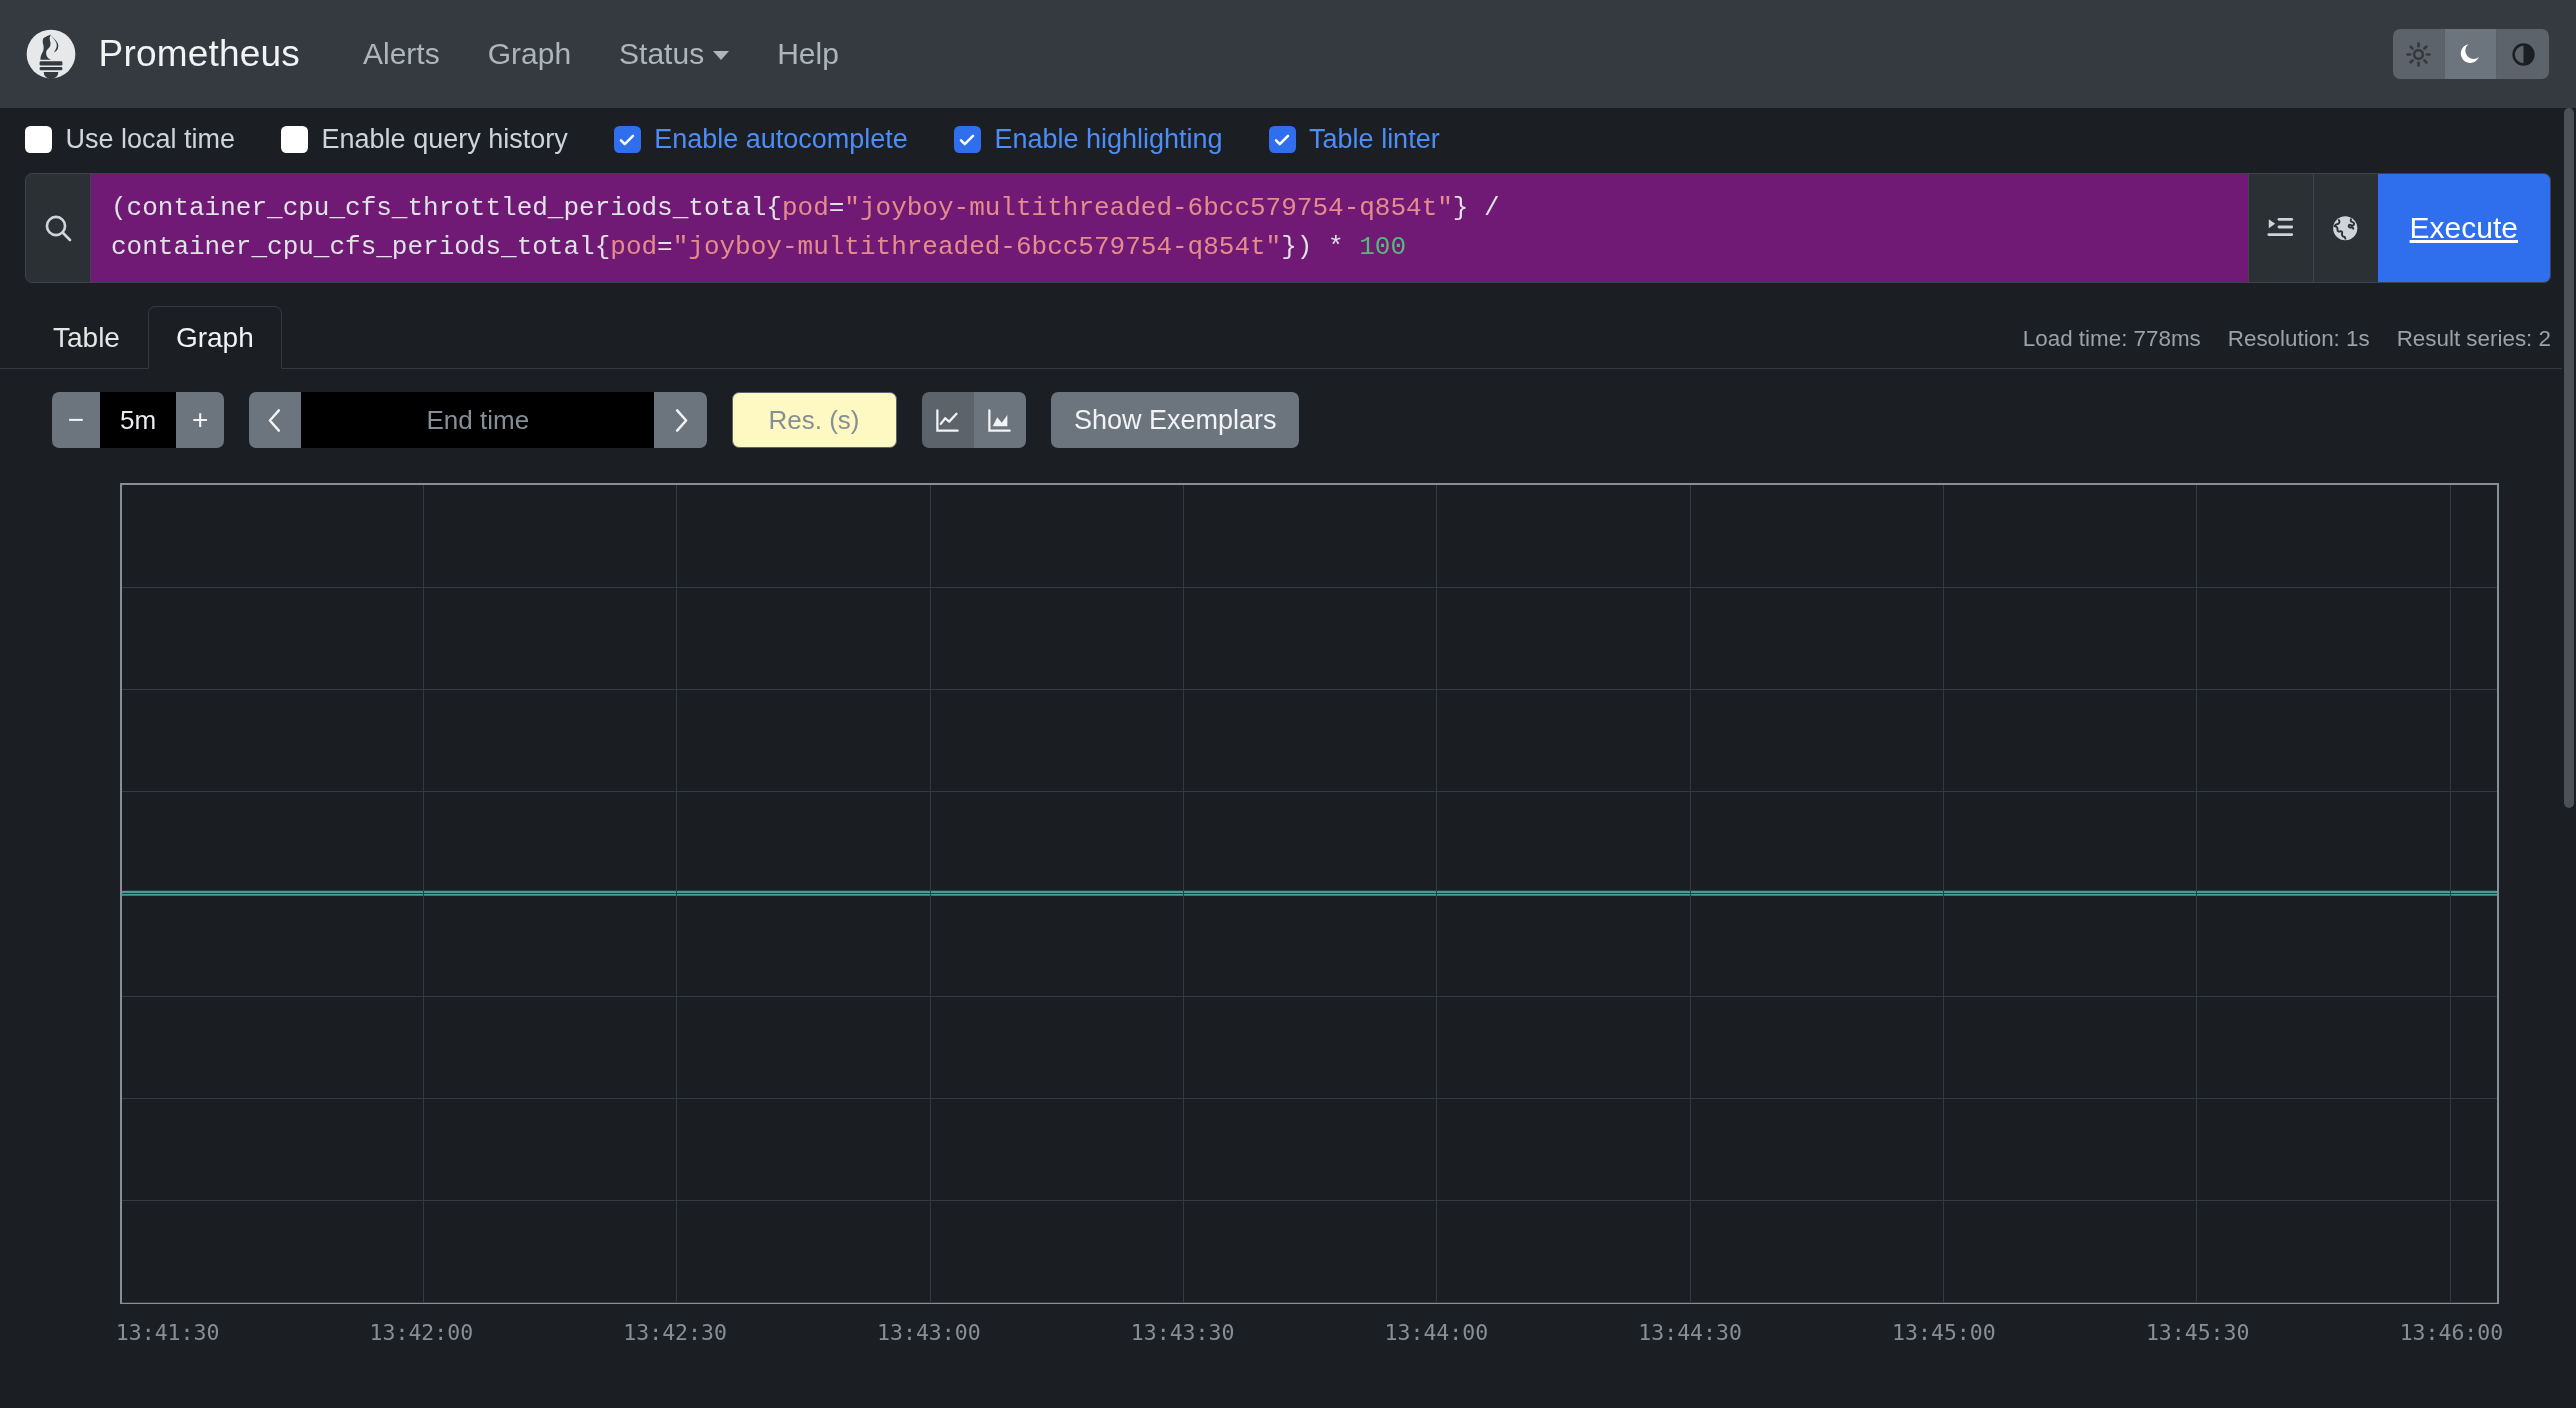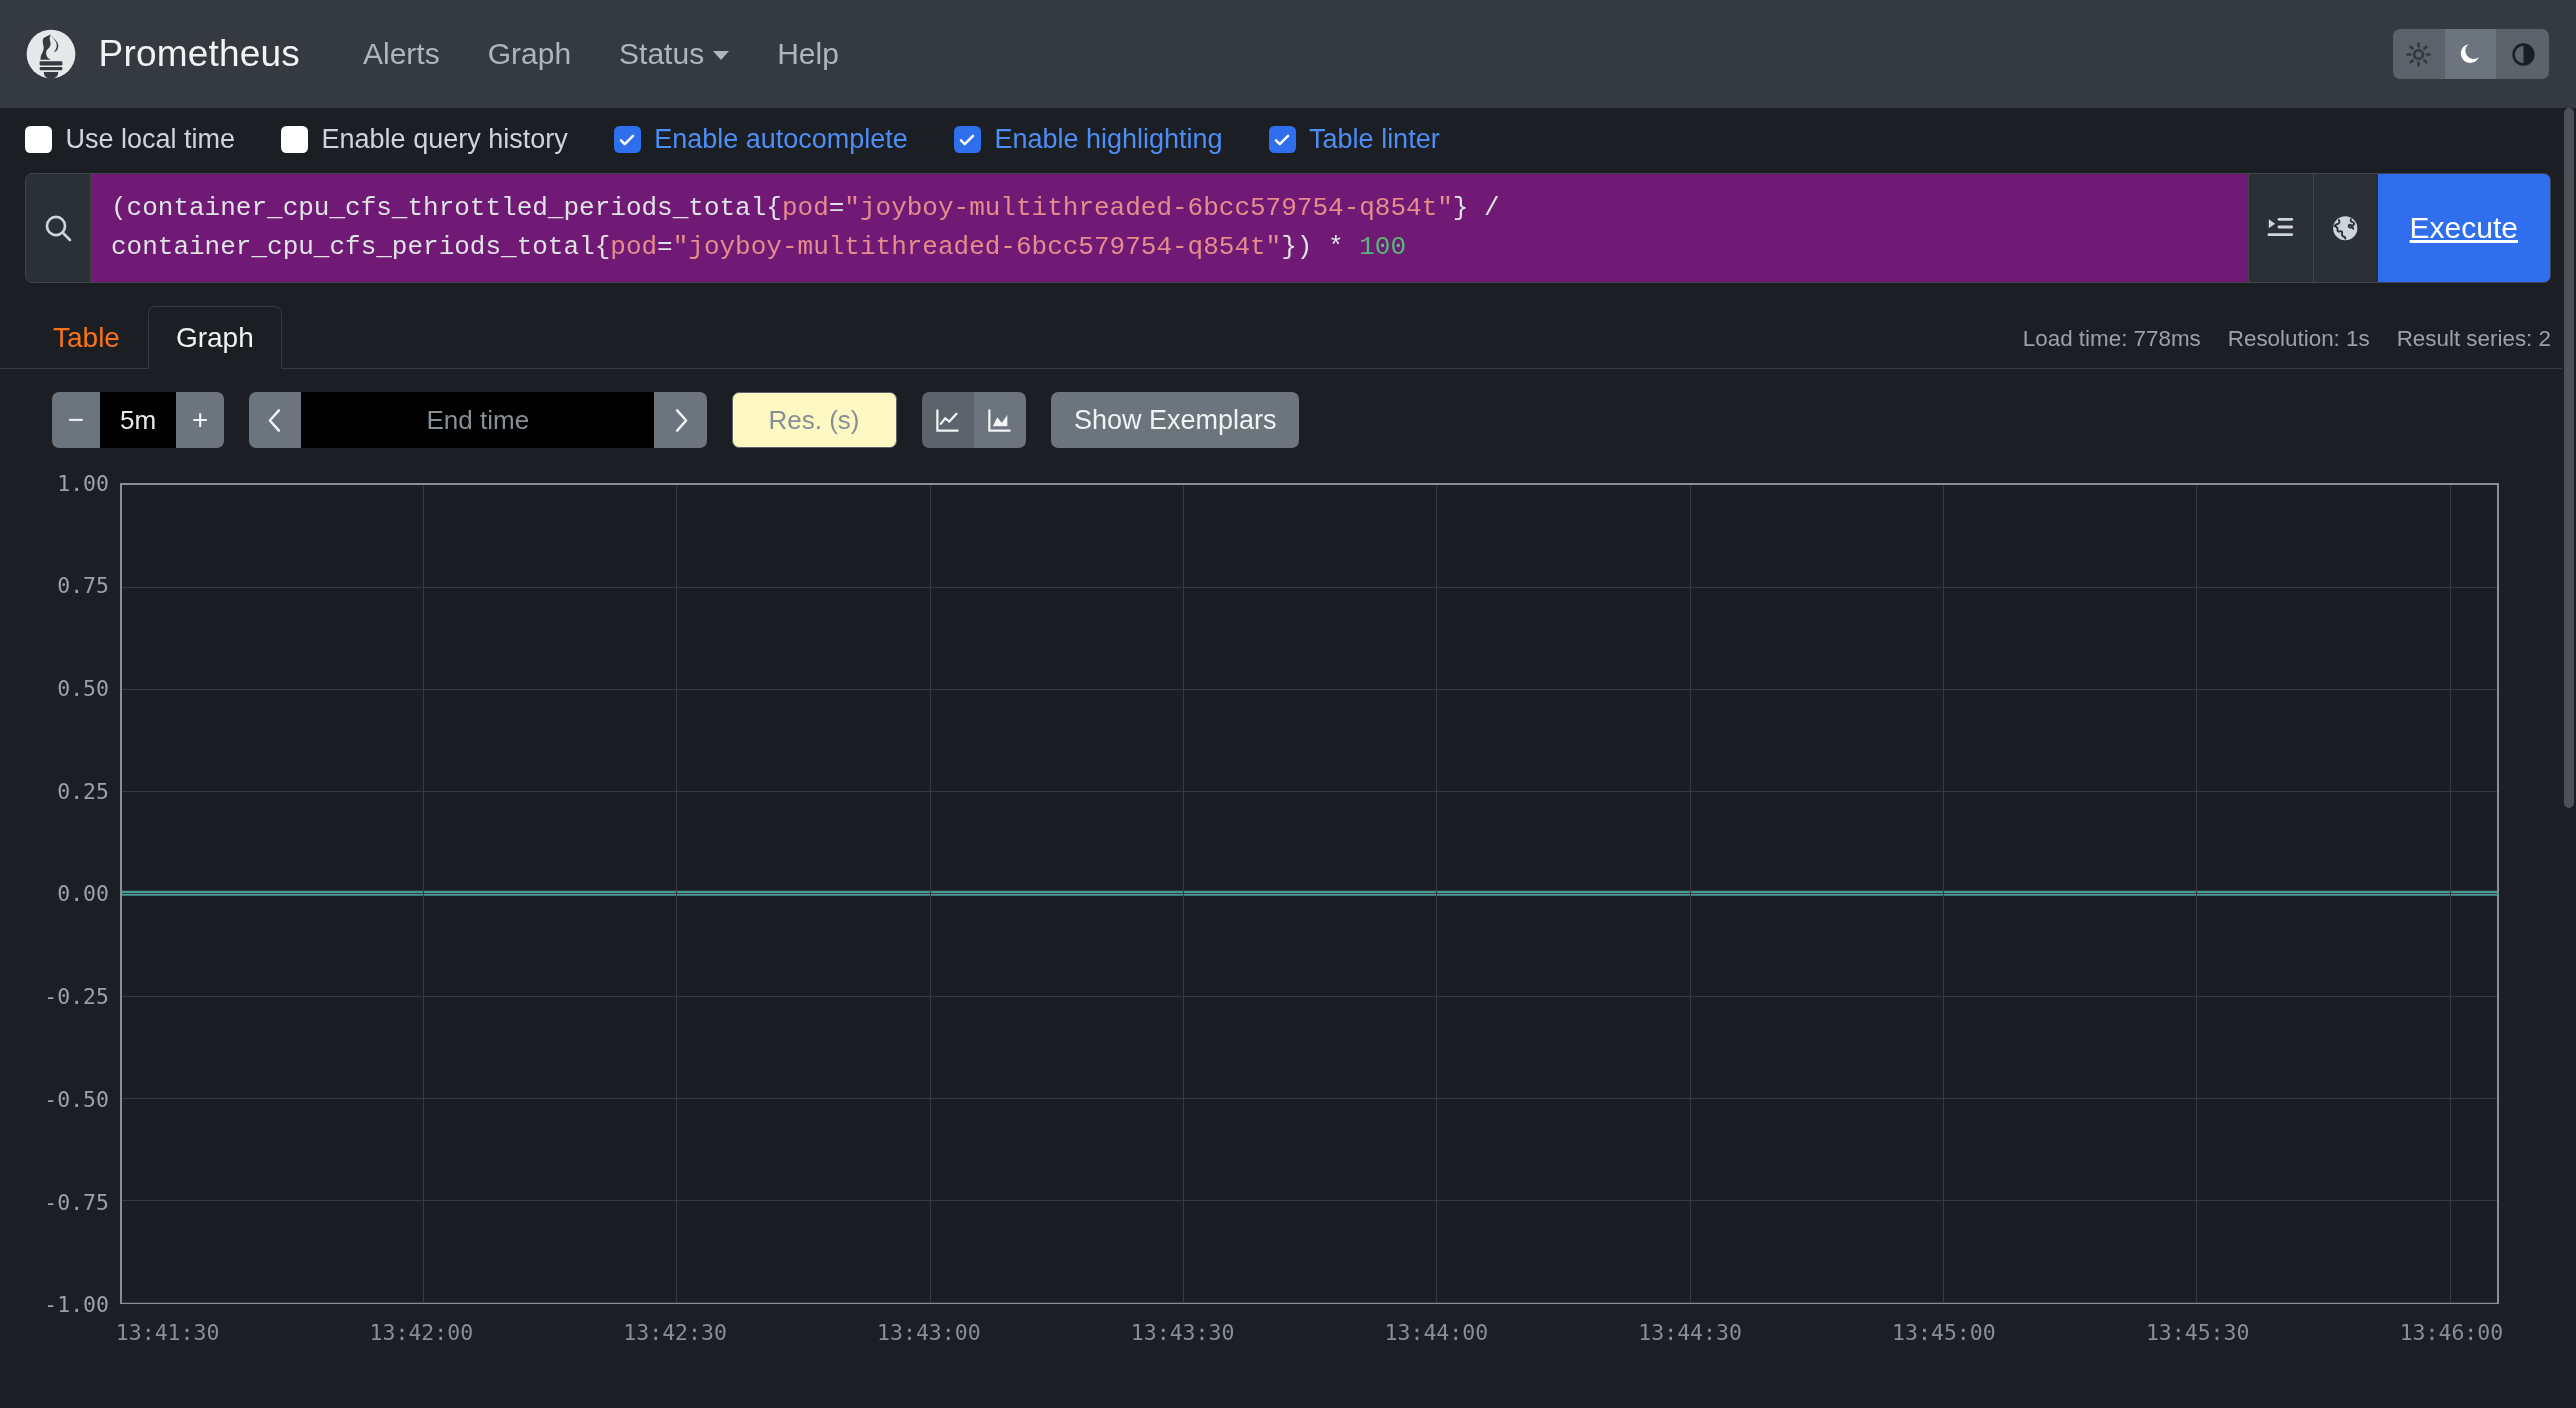--- a/index.html
+++ b/index.html
@@ -86,21 +86,21 @@
     background: #2f6fed; color: #fff; font-size: 30px; padding: 0 32px;
     display: flex; align-items: center; justify-content: center; cursor: pointer; flex: none; text-decoration: underline;
   }
 
   
   .tabs-row {
     display: flex; align-items: flex-end; padding: 23px 25px 0 25px;
     border-bottom: 0.9px solid #343a40; position: relative;
   }
   .tab {
-    font-size: 28px; padding: 14.4px 27px; cursor: pointer; color: #f97316;
+    font-size: 28px; padding: 14.4px 27px; cursor: pointer; color: #e5e5e5;
     border: 0.9px solid transparent; border-radius: 7.2px 7.2px 0 0; margin-bottom: -0.9px;
   }
   .tab.active {
     color: #f1f3f5; background: #1b1f23;
     border-color: #343a40 #343a40 #1b1f23 #343a40;
   }
   .stats {
     margin-left: auto; display: flex; gap: 27px; padding-bottom: 16px;
     font-size: 22.4px; color: #9aa1a8; white-space: nowrap;
   }
@@ -330,31 +330,20 @@
       <svg viewBox="0 0 24 24">
         <path d="M3 3v18h18" fill="none" stroke="#f1f3f5" stroke-width="2" stroke-linecap="round"></path>
         <path d="M6 17l4-8 4 5 5-7v10z" fill="#f1f3f5"></path>
       </svg>
     </div>
   </div>
   <div class="exemplars">Show Exemplars</div>
 </div>
 
 <div class="plot-area">
-  <div class="ylabels">
-      <div class="ytick" style="top: calc(0% + 0px);">1.00</div>
-      <div class="ytick" style="top: calc(12.5% + 0px);">0.75</div>
-      <div class="ytick" style="top: calc(25% + 0px);">0.50</div>
-      <div class="ytick" style="top: calc(37.5% + 0px);">0.25</div>
-      <div class="ytick" style="top: calc(50% + 0px);">0.00</div>
-      <div class="ytick" style="top: calc(62.5% + 0px);">-0.25</div>
-      <div class="ytick" style="top: calc(75% + 0px);">-0.50</div>
-      <div class="ytick" style="top: calc(87.5% + 0px);">-0.75</div>
-      <div class="ytick" style="top: calc(100% + 0px);">-1.00</div>
-    </div>
   <div class="plot-box">
     <div class="series-line" style="top: 50%; transform: translateY(-50%); background: rgb(74, 154, 150);"></div>
   <div class="gridline-h" style="top: 12.5%;"></div>
       <div class="gridline-h" style="top: 25%;"></div>
       <div class="gridline-h" style="top: 37.5%;"></div>
       <div class="gridline-h" style="top: 50%;"></div>
       <div class="gridline-h" style="top: 62.5%;"></div>
       <div class="gridline-h" style="top: 75%;"></div>
       <div class="gridline-h" style="top: 87.5%;"></div>
       <div class="gridline-h" style="top: 100%;"></div>

